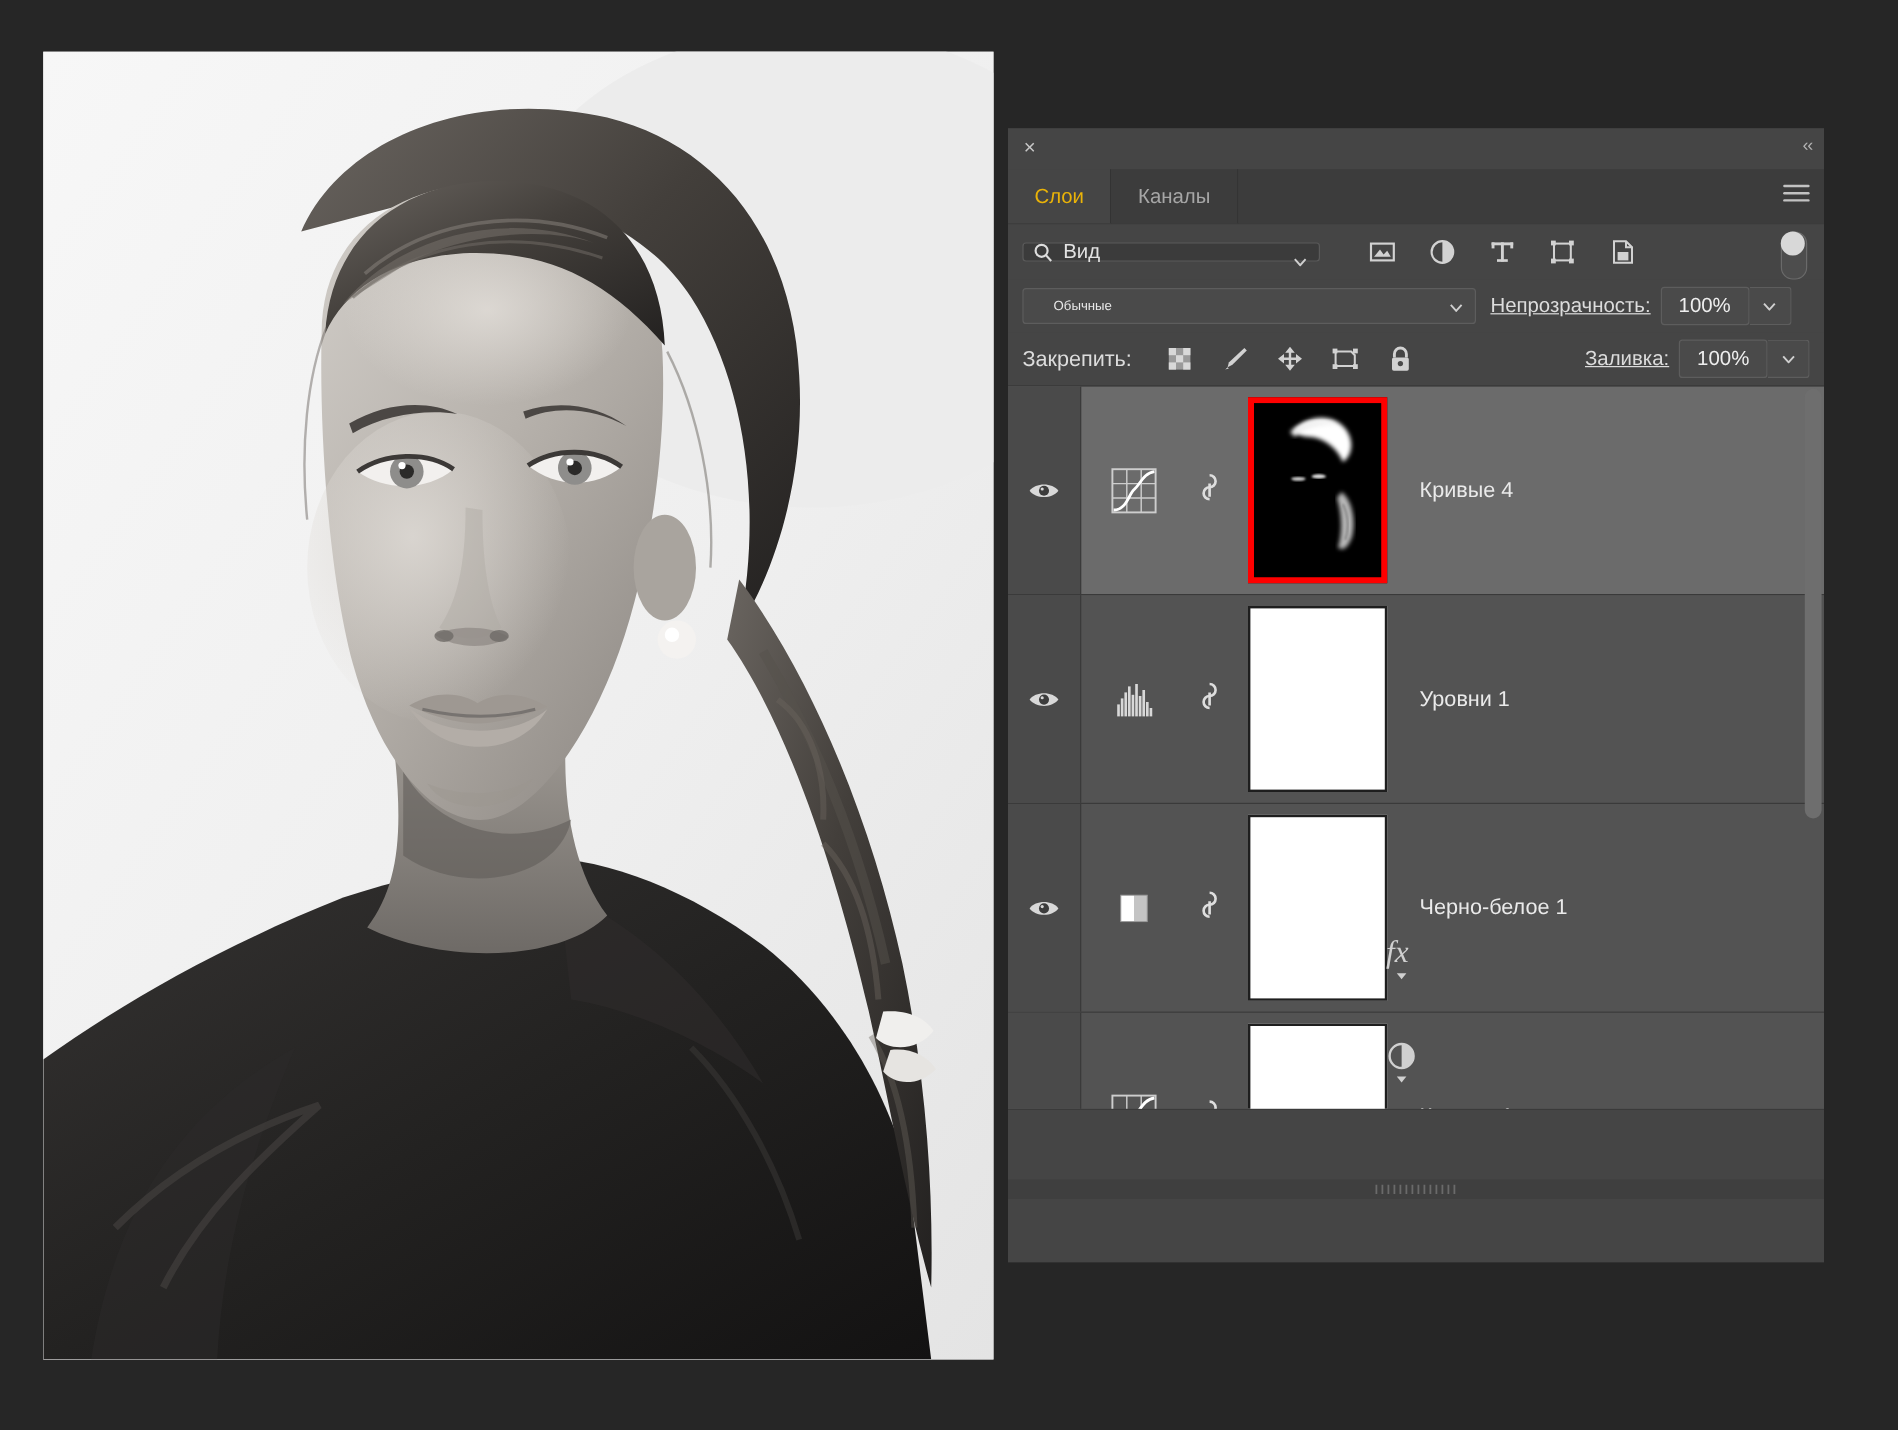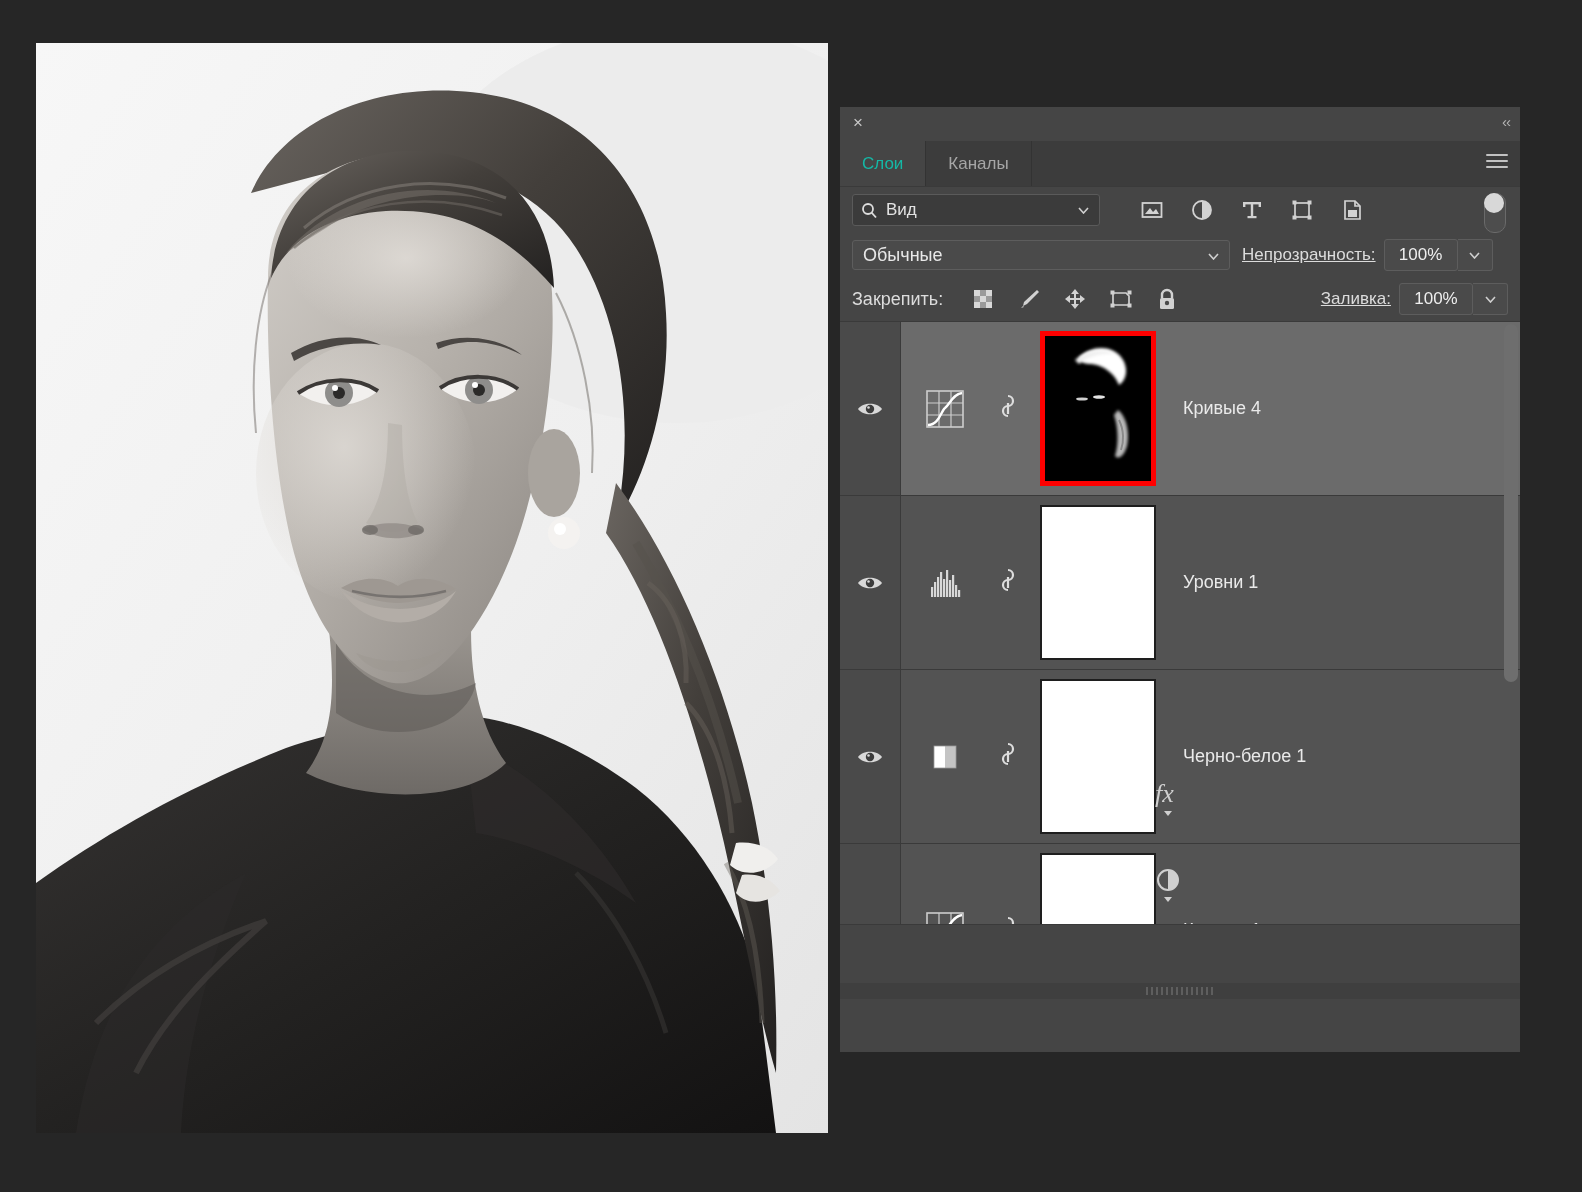--- a/index.html
+++ b/index.html
@@ -42,33 +42,33 @@
 
   
   .tabbar{
     height:45px;background:#454545;display:flex;align-items:stretch;position:relative;
     border-bottom:1px solid #3a3a3a;
   }
   .tab{
     display:flex;align-items:center;padding:0 22px;font-size:17px;cursor:pointer;
     background:#3c3c3c;color:#a6a6a6;border-right:1px solid #333;
   }
-  .tab.active{background:#454545;color:#14b8a6;border-right:1px solid #333;}
+  .tab.active{background:#454545;color:#eab308;border-right:1px solid #333;}
   .tabfill{flex:1;background:#3c3c3c;}
   .hamburger{
     position:absolute;right:12px;top:13px;width:22px;height:18px;cursor:pointer;
   }
   .hamburger i{display:block;height:2px;background:#c2c2c2;margin-bottom:4px;border-radius:1px;}
 
   
   .filterrow{
     height:46px;display:flex;align-items:center;padding:0 12px;position:relative;background:#454545;
   }
   .filtersel{
-    width:248px;height:32px;background:#3b3b3b;border:1px solid #5a5a5a;border-radius:3px;
+    width:248px;height:16px;background:#3b3b3b;border:1px solid #5a5a5a;border-radius:3px;
     display:flex;align-items:center;padding:0 8px;box-sizing:border-box;cursor:pointer;position:relative;
   }
   .filtersel .lbl{margin-left:8px;font-size:17px;color:#e2e2e2;}
   .chev{
     width:11px;height:7px;position:absolute;right:10px;top:12px;
   }
   .filtericons{display:flex;align-items:center;gap:26px;margin-left:40px;}
   .ficon{width:24px;height:24px;cursor:pointer;}
   .pilltoggle{
     position:absolute;right:14px;top:6px;width:20px;height:38px;border-radius:10px;
@@ -78,22 +78,22 @@
     content:"";position:absolute;left:-1px;top:-1px;width:20px;height:20px;border-radius:50%;
     background:#d8d8d8;
   }
 
   
   .blendrow{
     height:44px;display:flex;align-items:center;padding:0 12px;gap:0;background:#454545;
   }
   .blendsel{
     width:378px;height:30px;background:#4a4a4a;border:1px solid #5d5d5d;border-radius:3px;
-    display:flex;align-items:center;padding:0 10px;box-sizing:border-box;position:relative;cursor:pointer;
-    font-size:18px;color:#e8e8e8;
+    display:flex;align-items:center;padding:0 25px;box-sizing:border-box;position:relative;cursor:pointer;
+    font-size:11px;color:#e8e8e8;
   }
   .opaclabel{margin-left:12px;font-size:17px;color:#dcdcdc;white-space:nowrap;text-decoration:underline;}
   .numfield{
     width:72px;height:30px;background:#4a4a4a;border:1px solid #5d5d5d;border-radius:3px;
     display:flex;align-items:center;justify-content:center;font-size:17px;color:#eee;margin-left:8px;cursor:text;
   }
   .numchev{
     width:34px;height:30px;background:#4a4a4a;border:1px solid #5d5d5d;border-left:none;border-radius:0 3px 3px 0;
     display:flex;align-items:center;justify-content:center;cursor:pointer;
   }

